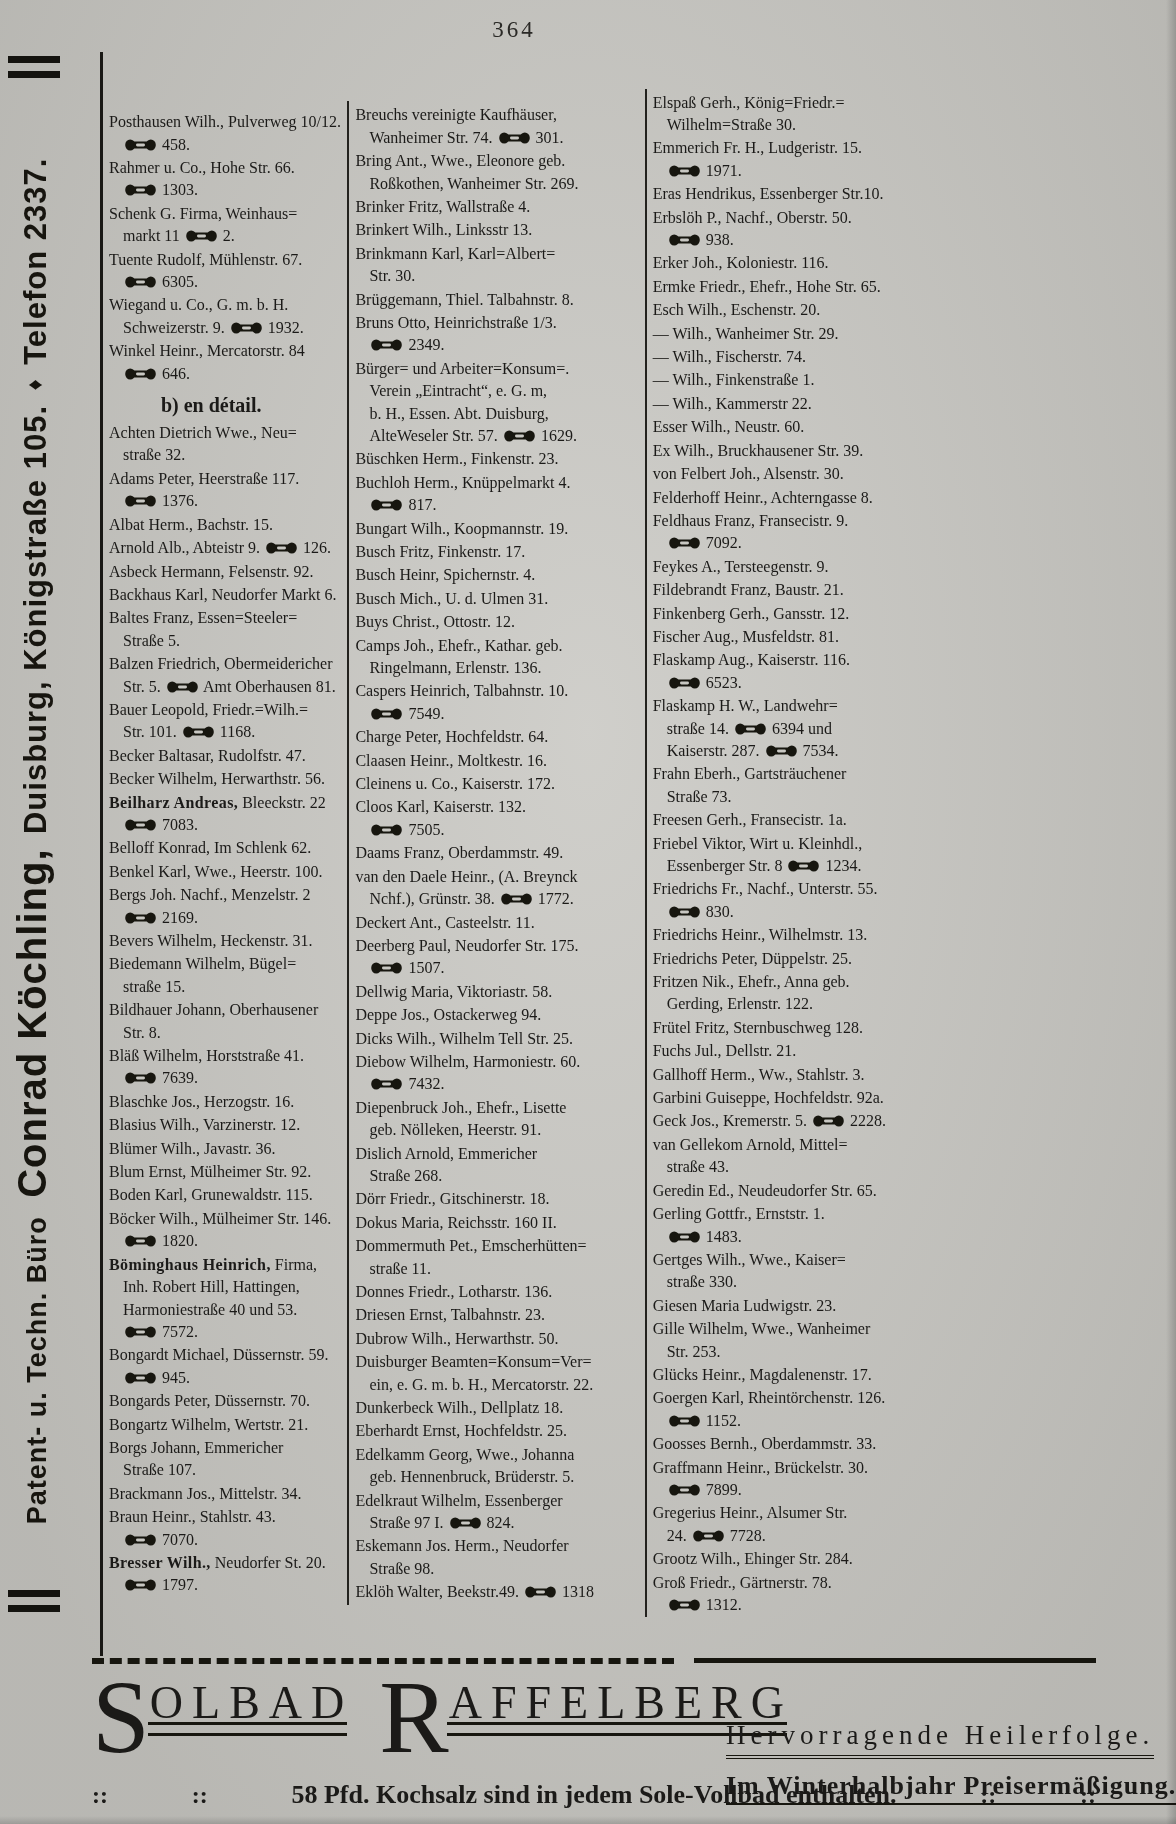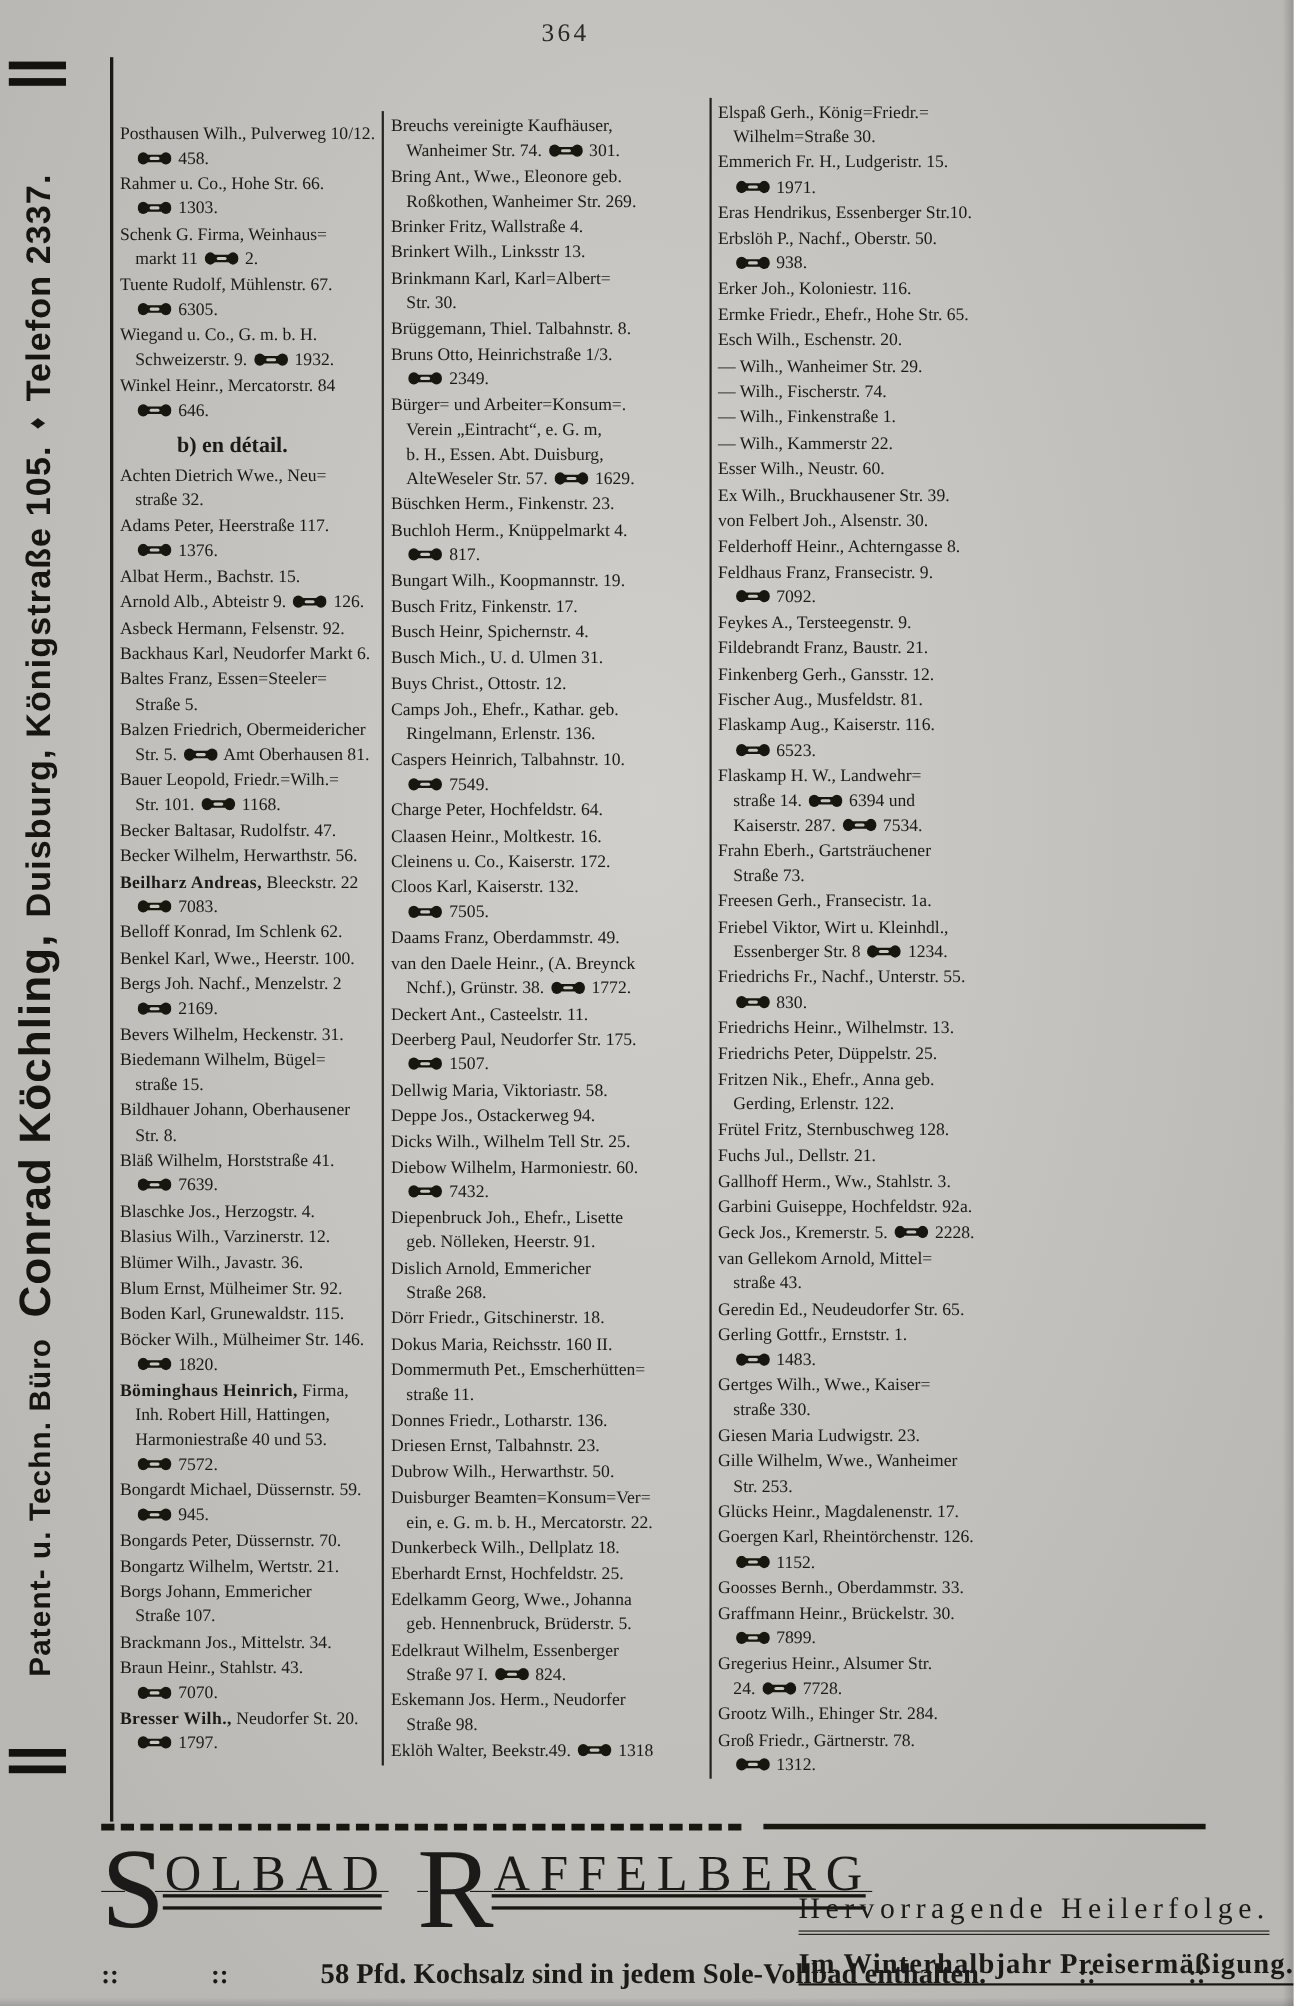--- a/index.html
+++ b/index.html
@@ -46,21 +46,21 @@
   .entry b{letter-spacing:.4px;}
   .detail-heading{
     text-align:center; font-weight:bold; font-size:20px; margin:9px 0 5px; padding-right:30px;
   }
   .phone-icon{display:inline-block; width:31px; height:12px; margin:0 2px; vertical-align:-1px;}
   .phone-icon svg{display:block; width:100%; height:100%; fill:#17160f;}
   
   .ad{position:absolute; left:92px; right:80px; bottom:8px; height:158px;}
   .ad-rule-dashed{position:absolute; left:0; top:0; width:58%; border-top:6px dashed #17160f;}
   .ad-rule-solid{position:absolute; right:0; top:0; width:40%; height:5px; background:#17160f;}
-  .brand{position:absolute; left:0; top:18px; white-space:nowrap;text-decoration:underline;}
+  .brand{position:absolute; left:0; top:18px; white-space:nowrap;}
   .brand .big{
     font-size:104px; line-height:.7; vertical-align:-34px; letter-spacing:0;
     font-family:"Liberation Serif", serif;
   }
   .brand .word{
     position:relative; font-size:46px; letter-spacing:9px; margin-right:26px;
   }
   .brand .word::after{
     content:""; position:absolute; left:-2px; right:6px; bottom:-8px; height:8px;
     border-top:3px solid #17160f; border-bottom:3px solid #17160f;
@@ -198,21 +198,21 @@
               </svg></span> 2169.</div>
           <div class="entry">Bevers Wilhelm, Heckenstr. 31.</div>
           <div class="entry">Biedemann Wilhelm, Bügel=<br>straße 15.</div>
           <div class="entry">Bildhauer Johann, Oberhausener<br>Str. 8.</div>
           <div class="entry">Bläß Wilhelm, Horststraße 41.<br><span class="phone-icon"><svg viewBox="0 0 31 12" xmlns="http://www.w3.org/2000/svg">
                 <ellipse cx="5.2" cy="6" rx="5" ry="5.6"></ellipse>
                 <ellipse cx="25.8" cy="6" rx="5" ry="5.6"></ellipse>
                 <rect x="5" y="2.6" width="21" height="6.8" rx="3.2"></rect>
                 <rect x="11" y="4.6" width="9" height="2.8" rx="1.4" fill="#c8c7c2"></rect>
               </svg></span> 7639.</div>
-          <div class="entry">Blaschke Jos., Herzogstr. 4.</div>
+          <div class="entry">Blaschke Jos., Herzogstr. 16.</div>
           <div class="entry">Blasius Wilh., Varzinerstr. 12.</div>
           <div class="entry">Blümer Wilh., Javastr. 36.</div>
           <div class="entry">Blum Ernst, Mülheimer Str. 92.</div>
           <div class="entry">Boden Karl, Grunewaldstr. 115.</div>
           <div class="entry">Böcker Wilh., Mülheimer Str. 146.<br><span class="phone-icon"><svg viewBox="0 0 31 12" xmlns="http://www.w3.org/2000/svg">
                 <ellipse cx="5.2" cy="6" rx="5" ry="5.6"></ellipse>
                 <ellipse cx="25.8" cy="6" rx="5" ry="5.6"></ellipse>
                 <rect x="5" y="2.6" width="21" height="6.8" rx="3.2"></rect>
                 <rect x="11" y="4.6" width="9" height="2.8" rx="1.4" fill="#c8c7c2"></rect>
               </svg></span> 1820.</div>

